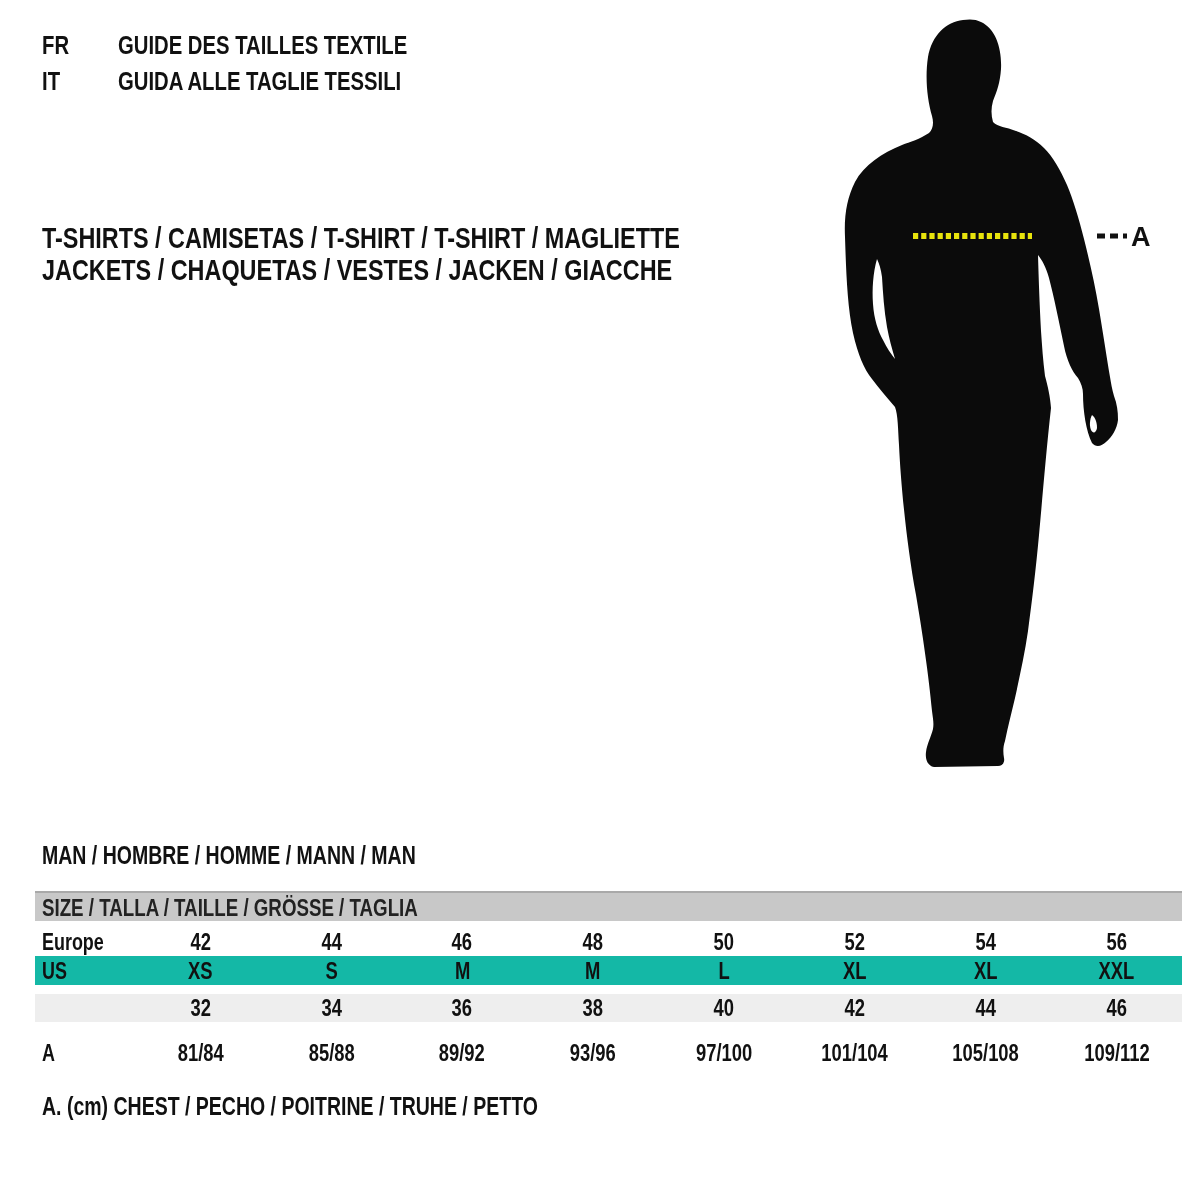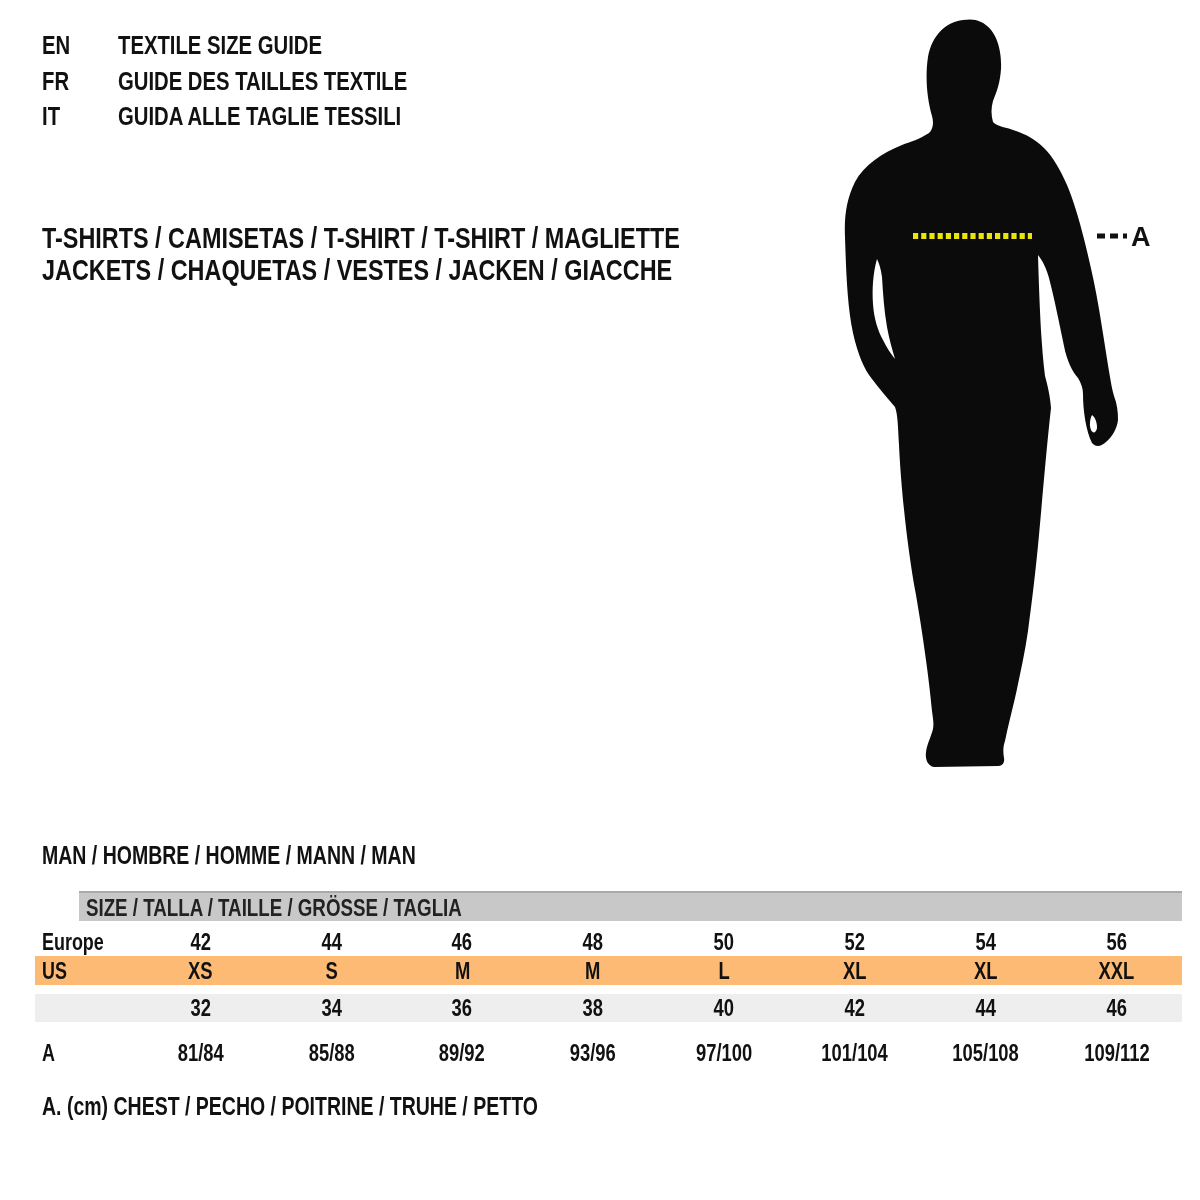--- a/index.html
+++ b/index.html
@@ -36,41 +36,36 @@
   
   #size-table { left: 35px; top: 891px; width: 1147px; font-size: 23px; }
   #size-table .thead {
     height: 30px; line-height: 30px;
     background: #c8c8c8;
     border-top: 2px solid #a9a9a9;
     box-sizing: border-box;
     padding-left: 7px;
     font-size: 24px;
     color: #222222;
-    margin-left: 44px;
   }
   .trow { display: flex; align-items: flex-end; }
   .row-europe { height: 35px; }
-  .row-us     { height: 29px; background: #fdba74; }
+  .row-us     { height: 29px; background: #14b8a6; }
   .row-num    { height: 28px; background: #eeeeee; margin-top: 9px; }
   .row-a      { height: 45px; }
   .tlabel { width: 100px; padding-left: 7px; box-sizing: border-box; }
   .tcell  { flex: 1; text-align: center; }
 
   
   #footnote { left: 42px; top: 1091px; font-size: 25px; line-height: 30px; }
 </style>
 </head>
 <body>
 
 <div id="lang-list" class="abs">
-  <div class="lang-row">
-    <span class="lang-code"><span class="cx">EN</span></span>
-    <span class="cx">TEXTILE SIZE GUIDE</span>
-  </div>
   <div class="lang-row">
     <span class="lang-code"><span class="cx">FR</span></span>
     <span class="cx">GUIDE DES TAILLES TEXTILE</span>
   </div>
   <div class="lang-row">
     <span class="lang-code"><span class="cx">IT</span></span>
     <span class="cx">GUIDA ALLE TAGLIE TESSILI</span>
   </div>
 </div>
 

